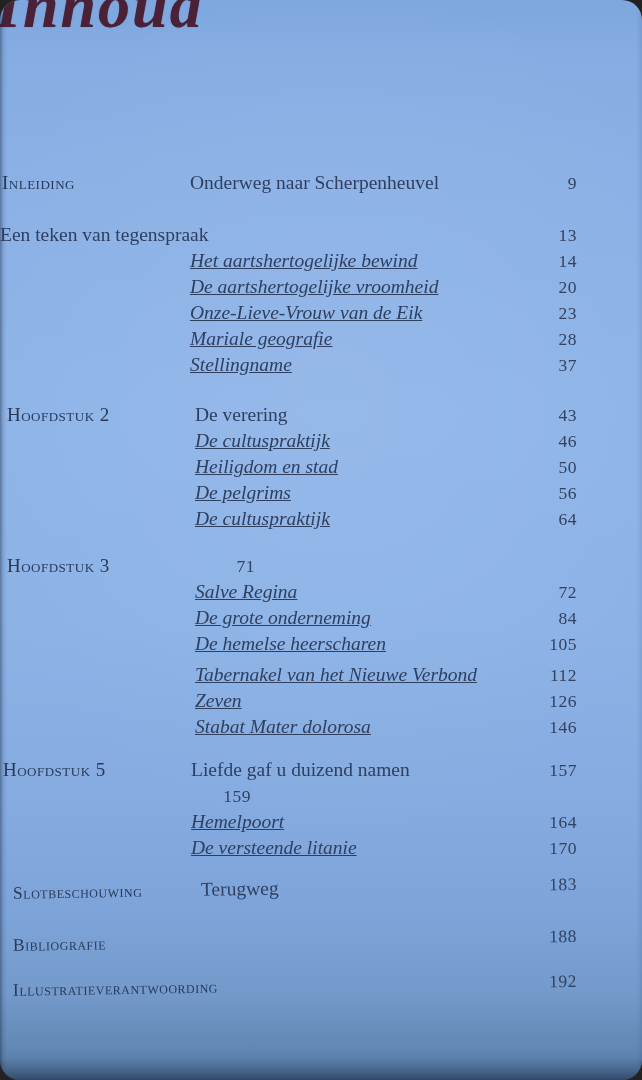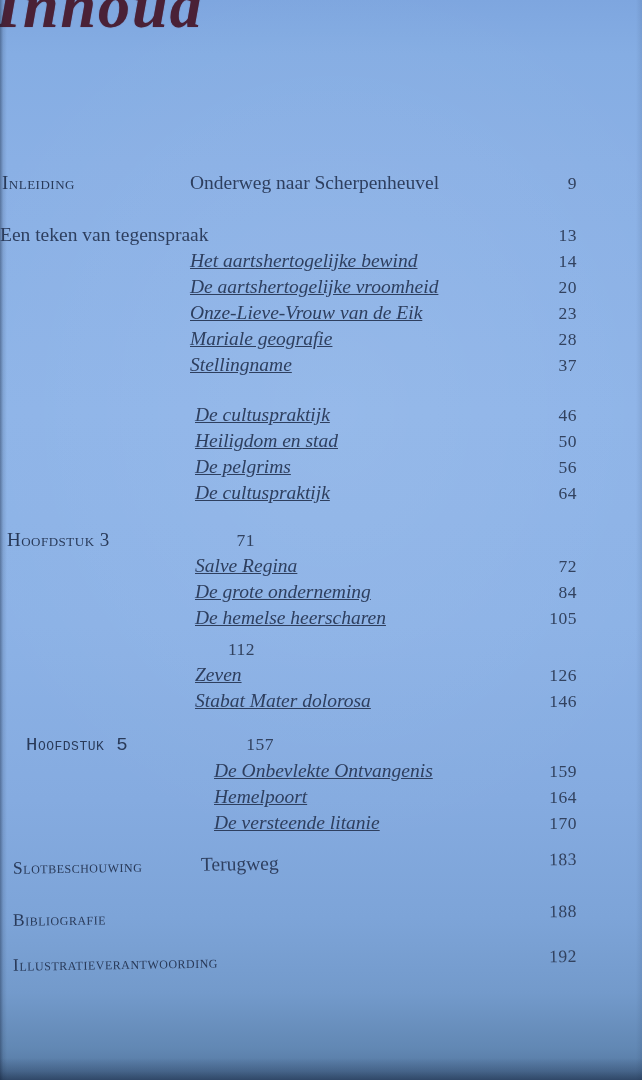--- a/index.html
+++ b/index.html
@@ -9,20 +9,21 @@
     width: 642px;
     height: 1080px;
     overflow: hidden;
     font-family: "Liberation Serif", "DejaVu Serif", serif;
     background:
       radial-gradient(90% 60% at 52% 38%, rgba(255,255,255,0.07), rgba(255,255,255,0) 70%),
       linear-gradient(180deg,
         #7ea6df 0%, #85ade3 5%, #8ab0e5 15%, #8eb4e8 38%,
         #8cb2e6 58%, #85abe0 74%, #7da4d8 85%, #739acb 92%,
         #6288b4 97%, #52749c 100%);
+    border-radius: 20px;
   }
 
   
   .content { position: absolute; inset: 0; filter: blur(0.35px); }
 
   .book-title {
     position: absolute;
     top: -26px;
     left: -4px;
     margin: 0;
@@ -73,21 +74,21 @@
     padding-left: 2px;
     font-variant: small-caps;
     font-size: 19px;
     letter-spacing: 0.5px;
     color: #293a59;
     white-space: nowrap;
   }
   .toc-section:nth-child(3) .col-label,
   .toc-section:nth-child(4) .col-label,
   .toc-section:nth-child(5) .col-label { padding-left: 7px; }
-  .toc-section:nth-child(6) .col-label { padding-left: 26px; font-family: Liberation Mono, monospace; }
+  .toc-section:nth-child(6) .col-label { padding-left: 3px; }
   .toc-section:nth-child(7) .col-label,
   .toc-section:nth-child(8) .col-label,
   .toc-section:nth-child(9) .col-label { padding-left: 13px; font-size: 17.5px; }
 
   .col-title {
     flex: 1 1 auto;
     font-size: 19.5px;
     white-space: nowrap;
   }
   .col-title.italic { font-style: italic; text-decoration: underline; }
@@ -157,20 +158,25 @@
             <div class="col-page">28</div>
           </div>
           <div class="row">
             <div class="col-label"></div>
             <div class="col-title italic">Stellingname</div>
             <div class="col-page">37</div>
           </div>
         </div>
         <div class="toc-section">
           <div class="row">
+            <div class="col-label">Hoofdstuk 2</div>
+            <div class="col-title">De verering</div>
+            <div class="col-page">43</div>
+          </div>
+          <div class="row">
             <div class="col-label"></div>
             <div class="col-title italic">De cultuspraktijk</div>
             <div class="col-page">46</div>
           </div>
           <div class="row">
             <div class="col-label"></div>
             <div class="col-title italic">Heiligdom en stad</div>
             <div class="col-page">50</div>
           </div>
           <div class="row">
@@ -201,41 +207,42 @@
           </div>
           <div class="row">
             <div class="col-label"></div>
             <div class="col-title italic">De hemelse heerscharen</div>
             <div class="col-page">105</div>
           </div>
         </div>
         <div class="toc-section">
           <div class="row">
             <div class="col-label"></div>
+            <div class="col-title italic">Tabernakel van het Nieuwe Verbond</div>
             <div class="col-page">112</div>
           </div>
           <div class="row">
             <div class="col-label"></div>
             <div class="col-title italic">Zeven</div>
             <div class="col-page">126</div>
           </div>
           <div class="row">
             <div class="col-label"></div>
             <div class="col-title italic">Stabat Mater dolorosa</div>
             <div class="col-page">146</div>
           </div>
         </div>
         <div class="toc-section">
           <div class="row">
             <div class="col-label">Hoofdstuk 5</div>
+            <div class="col-title">Liefde gaf u duizend namen</div>
             <div class="col-page">157</div>
           </div>
           <div class="row">
             <div class="col-label"></div>
-            <div class="col-title italic">De Onbevlekte Ontvangenis</div>
             <div class="col-page">159</div>
           </div>
           <div class="row">
             <div class="col-label"></div>
             <div class="col-title italic">Hemelpoort</div>
             <div class="col-page">164</div>
           </div>
           <div class="row">
             <div class="col-label"></div>
             <div class="col-title italic">De versteende litanie</div>

